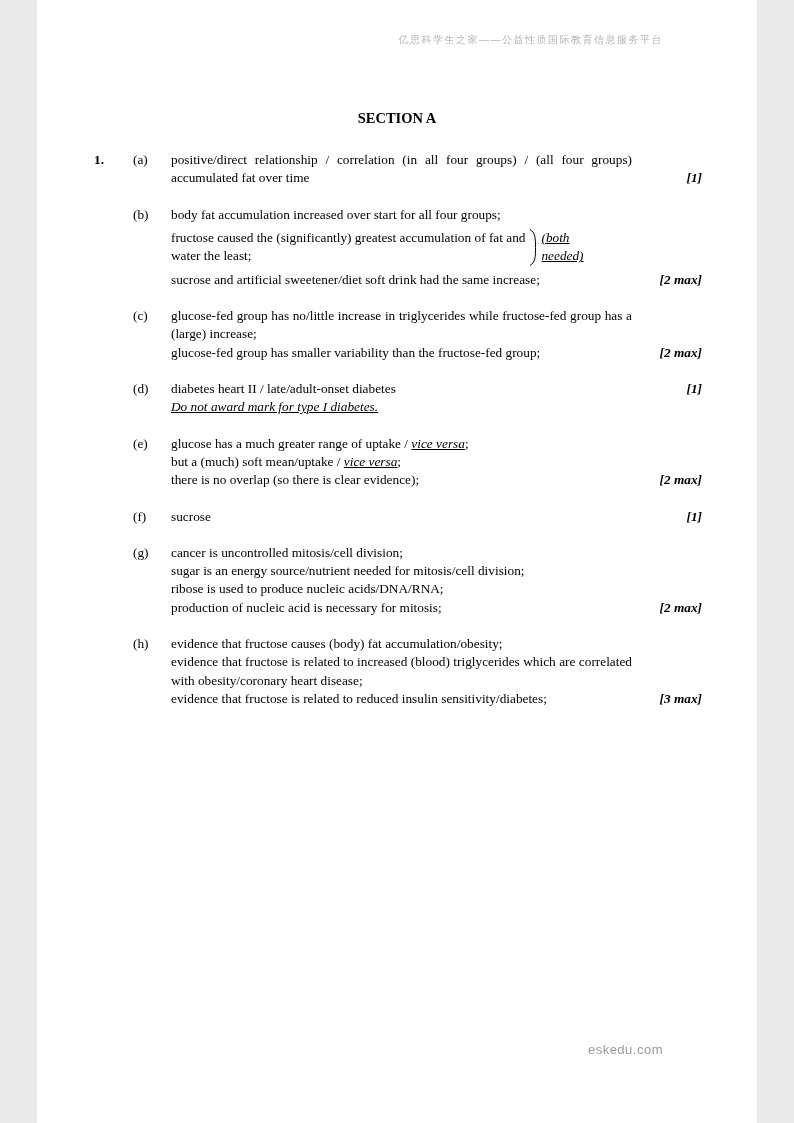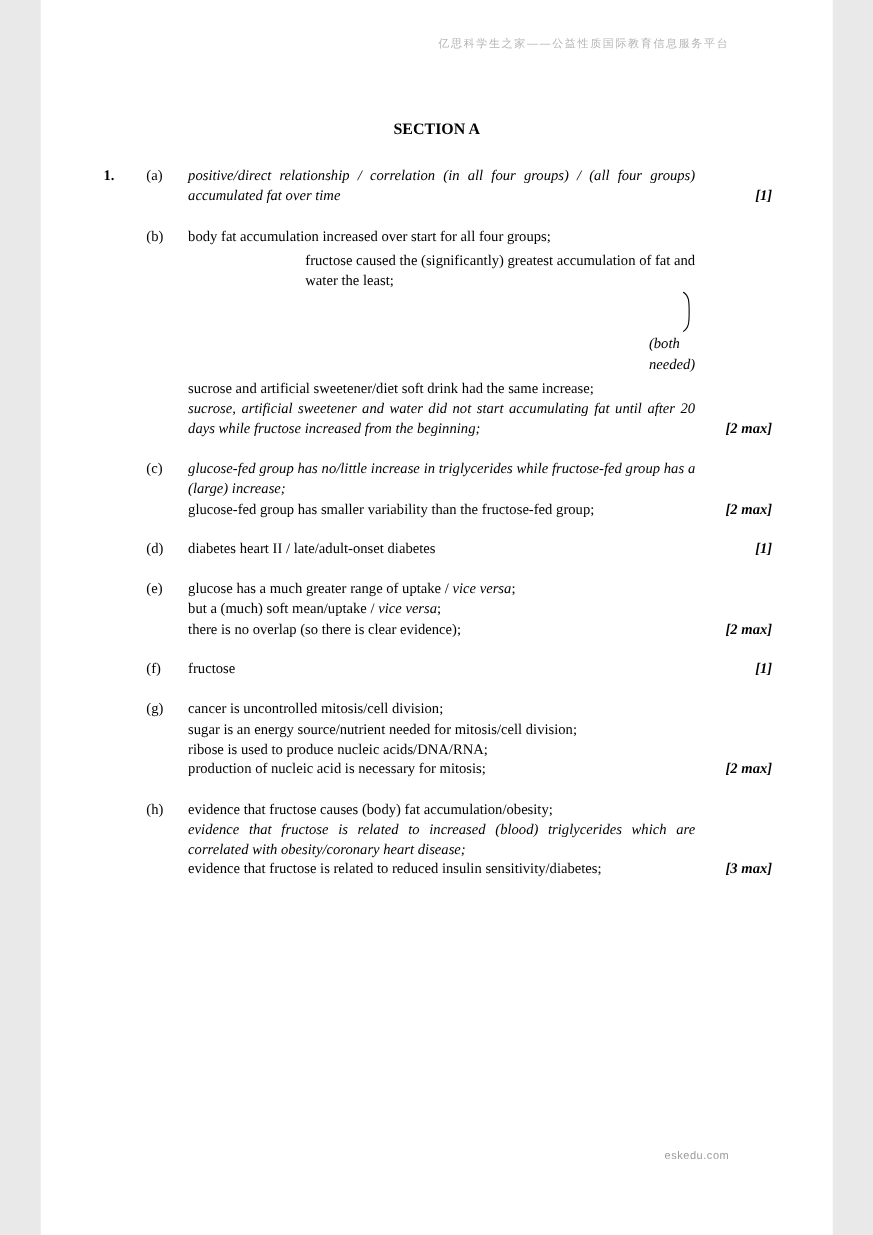--- a/index.html
+++ b/index.html
@@ -28,38 +28,38 @@
   .part {
     display:grid;
     grid-template-columns:39px 38px 1fr 70px;
     margin-bottom:18px;
     font-size:13.3px; line-height:18.3px;
   }
   .qnum { font-weight:bold; }
   .plabel { }
   .ptext { }
   .para { }
-  .just { text-align:justify;font-style:italic; }
+  .just { text-align:justify; }
   .group { margin-top:4px; }
   .group.first { margin-top:0; }
   .pmark {
     text-align:right; font-weight:bold; font-style:italic;
     white-space:nowrap;
   }
   .pmark.end { align-self:end; }
   .pmark.start { align-self:start; }
-  .italic { font-style:italic; }
-  .bracket-row { display:flex; align-items:flex-end;flex-direction:column; }
+  .italic { font-style:italic;text-decoration:underline; }
+  .bracket-row { display:flex; align-items:center; }
   .bracket-lines { flex:0 0 auto; }
   .brace { flex:0 0 auto; width:9px; margin:1px 3px 1px 4px; }
   .bracket-note { flex:0 0 auto; }
   .footer-site {
     position:absolute; bottom:66px; right:94px;
     font-family:"Liberation Sans", sans-serif;
-    font-size:10px; color:#9a9a9a; letter-spacing:0.5px;
+    font-size:13px; color:#9a9a9a; letter-spacing:0.5px;
   }
 </style>
 </head>
 <body>
 
 <div class="page">
 
   <div class="watermark">亿思科学生之家——公益性质国际教育信息服务平台</div>
 
   <div class="section-title">SECTION A</div>
@@ -90,61 +90,61 @@
           <svg class="brace" viewBox="0 0 9 37" preserveAspectRatio="none">
             <path d="M1,0.5 C6.5,4 6.5,9 6.5,18.5 C6.5,28 6.5,33 1,36.5" fill="none" stroke="#000" stroke-width="1"></path>
           </svg>
           <div class="bracket-note">
             <div class="para italic">(both</div>
             <div class="para italic">needed)</div>
           </div>
         </div>
         <div class="group">
           <div class="para">sucrose and artificial sweetener/diet soft drink had the same increase;</div>
-          <div class="para just">sucrose, artificial sweetener and water did not start accumulating fat until after 20 days while fructose increased from the beginning;</div>
         </div>
       </div>
       <div class="pmark end">[2 max]</div>
     </div>
 
     <div class="part">
       <div class="qnum"></div>
       <div class="plabel">(c)</div>
       <div class="ptext">
         <div class="para just">glucose-fed group has no/little increase in triglycerides while fructose-fed group has a (large) increase;</div>
         <div class="para">glucose-fed group has smaller variability than the fructose-fed group;</div>
       </div>
       <div class="pmark end">[2 max]</div>
     </div>
 
     <div class="part">
       <div class="qnum"></div>
       <div class="plabel">(d)</div>
       <div class="ptext">
         <div class="para">diabetes heart II / late/adult-onset diabetes</div>
+        <div class="para italic">Do not award mark for type I diabetes.</div>
       </div>
       <div class="pmark start">[1]</div>
     </div>
 
     <div class="part">
       <div class="qnum"></div>
       <div class="plabel">(e)</div>
       <div class="ptext">
         <div class="para"><span>glucose has a much greater range of uptake / </span><span class="italic">vice versa</span><span>;</span></div>
         <div class="para"><span>but a (much) soft mean/uptake / </span><span class="italic">vice versa</span><span>;</span></div>
         <div class="para">there is no overlap (so there is clear evidence);</div>
       </div>
       <div class="pmark end">[2 max]</div>
     </div>
 
     <div class="part">
       <div class="qnum"></div>
       <div class="plabel">(f)</div>
       <div class="ptext">
-        <div class="para">fructose</div>
+        <div class="para">sucrose</div>
       </div>
       <div class="pmark end">[1]</div>
     </div>
 
     <div class="part">
       <div class="qnum"></div>
       <div class="plabel">(g)</div>
       <div class="ptext">
         <div class="para">cancer is uncontrolled mitosis/cell division;</div>
         <div class="para">sugar is an energy source/nutrient needed for mitosis/cell division;</div>

